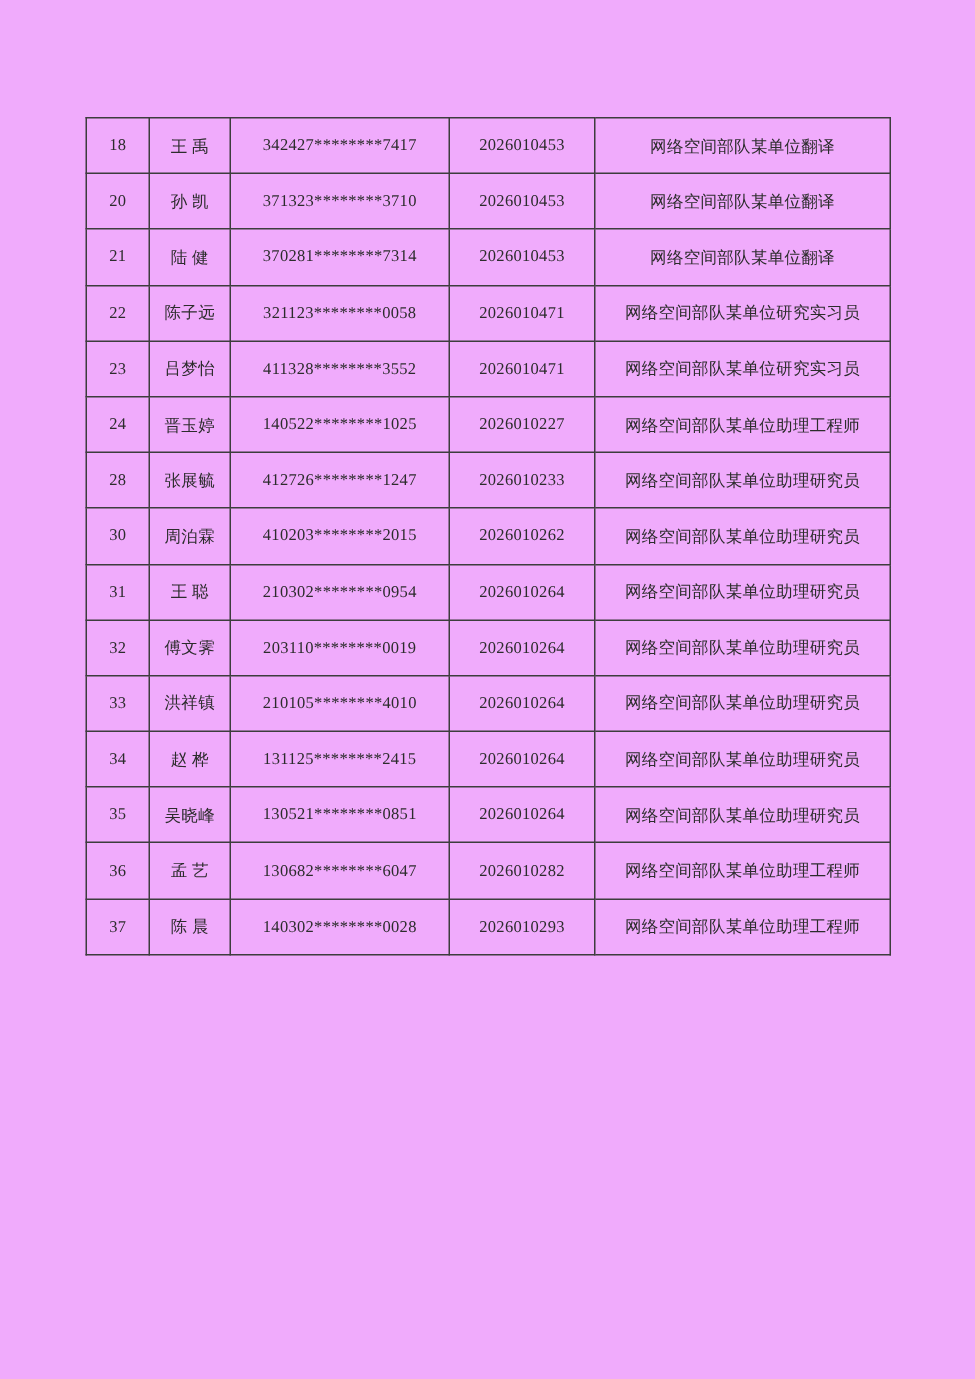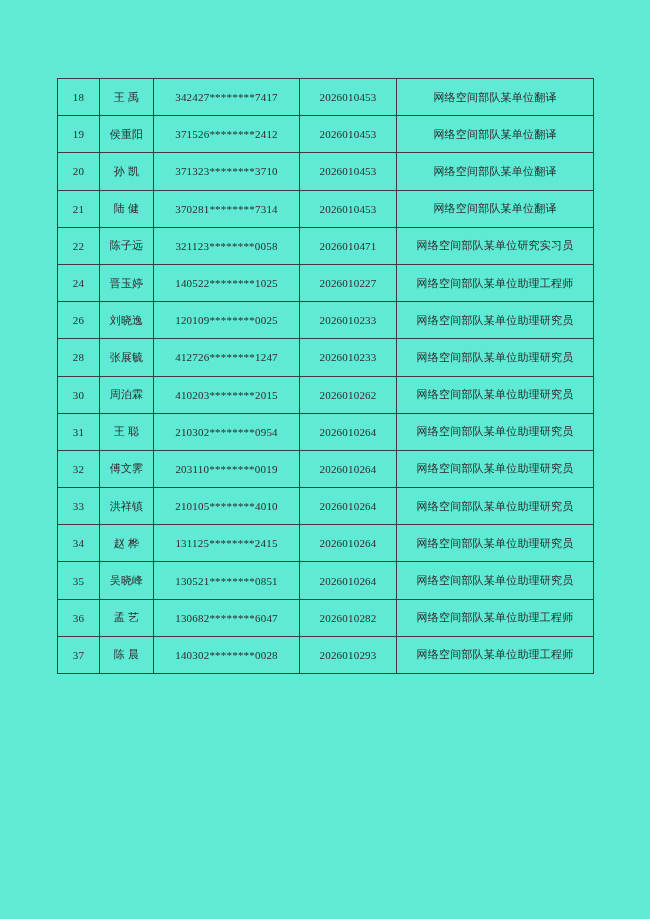--- a/index.html
+++ b/index.html
@@ -7,21 +7,21 @@
     width: 650px;
     height: 919px;
     background: #fbfaf8;
     position: relative;
     font-family: "Liberation Serif", "DejaVu Serif", serif;
     overflow: hidden;
   }
   .page {
     position: absolute;
     inset: 0;
-    background: #5eead4;
+    background: #f0abfc;
   }
   table.roster {
     position: absolute;
     left: 57px;
     top: 78px;
     width: 536px;
     border-collapse: collapse;
     table-layout: fixed;
   }
   table.roster td {
@@ -56,27 +56,20 @@
     </colgroup>
     <tbody>
         <tr>
     <td>18</td>
     <td>王 禹</td>
     <td>342427********7417</td>
     <td>2026010453</td>
     <td>网络空间部队某单位翻译</td>
   </tr>
         <tr>
-    <td>19</td>
-    <td>侯重阳</td>
-    <td>371526********2412</td>
-    <td>2026010453</td>
-    <td>网络空间部队某单位翻译</td>
-  </tr>
-        <tr>
     <td>20</td>
     <td>孙 凯</td>
     <td>371323********3710</td>
     <td>2026010453</td>
     <td>网络空间部队某单位翻译</td>
   </tr>
         <tr>
     <td>21</td>
     <td>陆 健</td>
     <td>370281********7314</td>
@@ -84,32 +77,32 @@
     <td>网络空间部队某单位翻译</td>
   </tr>
         <tr>
     <td>22</td>
     <td>陈子远</td>
     <td>321123********0058</td>
     <td>2026010471</td>
     <td>网络空间部队某单位研究实习员</td>
   </tr>
         <tr>
+    <td>23</td>
+    <td>吕梦怡</td>
+    <td>411328********3552</td>
+    <td>2026010471</td>
+    <td>网络空间部队某单位研究实习员</td>
+  </tr>
+        <tr>
     <td>24</td>
     <td>晋玉婷</td>
     <td>140522********1025</td>
     <td>2026010227</td>
     <td>网络空间部队某单位助理工程师</td>
-  </tr>
-        <tr>
-    <td>26</td>
-    <td>刘晓逸</td>
-    <td>120109********0025</td>
-    <td>2026010233</td>
-    <td>网络空间部队某单位助理研究员</td>
   </tr>
         <tr>
     <td>28</td>
     <td>张展毓</td>
     <td>412726********1247</td>
     <td>2026010233</td>
     <td>网络空间部队某单位助理研究员</td>
   </tr>
         <tr>
     <td>30</td>

